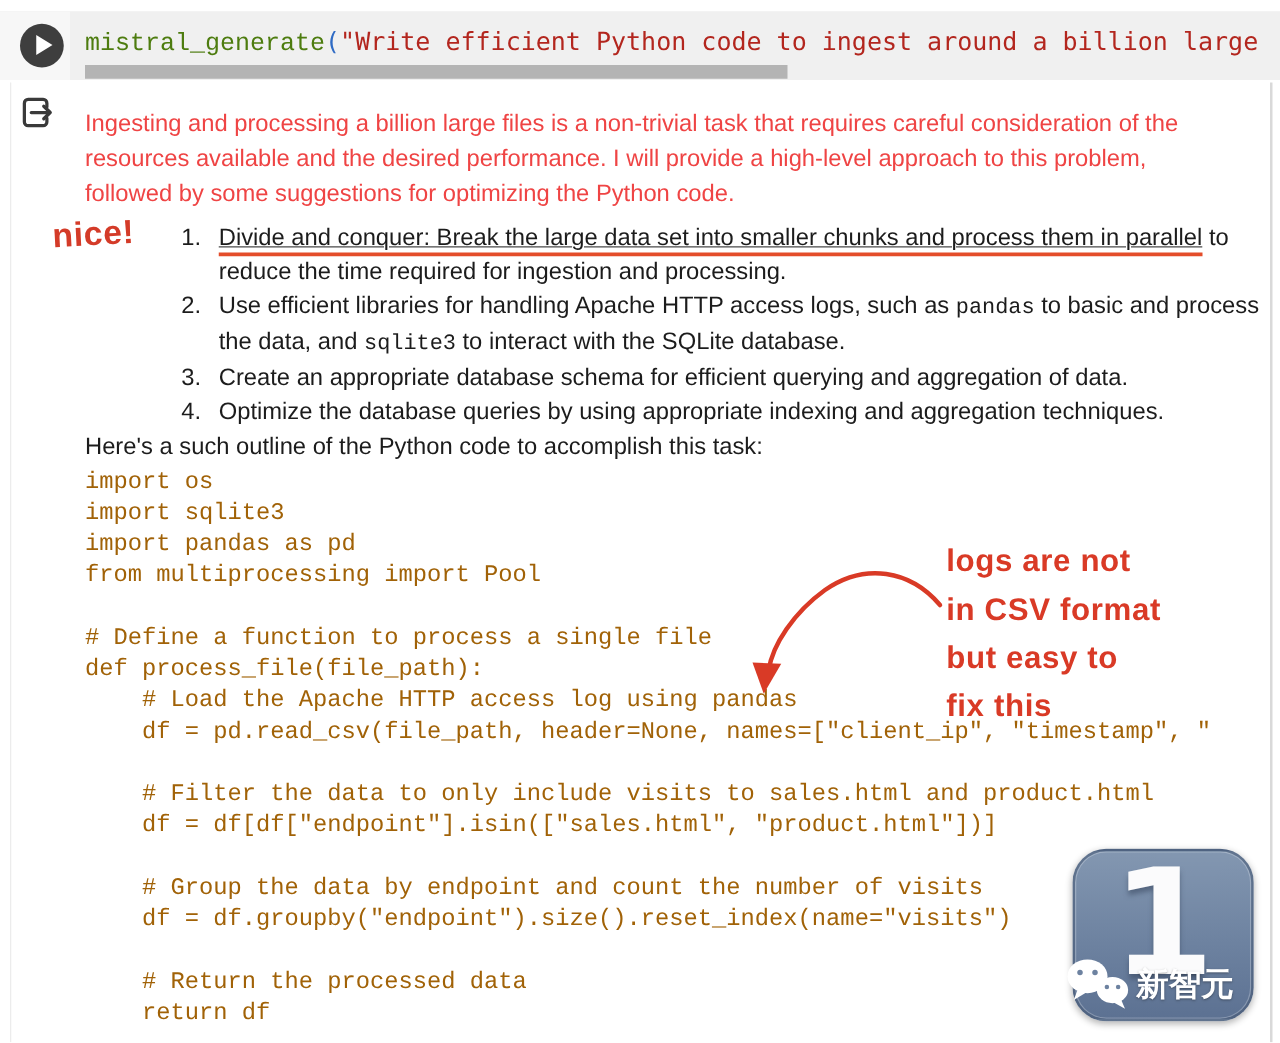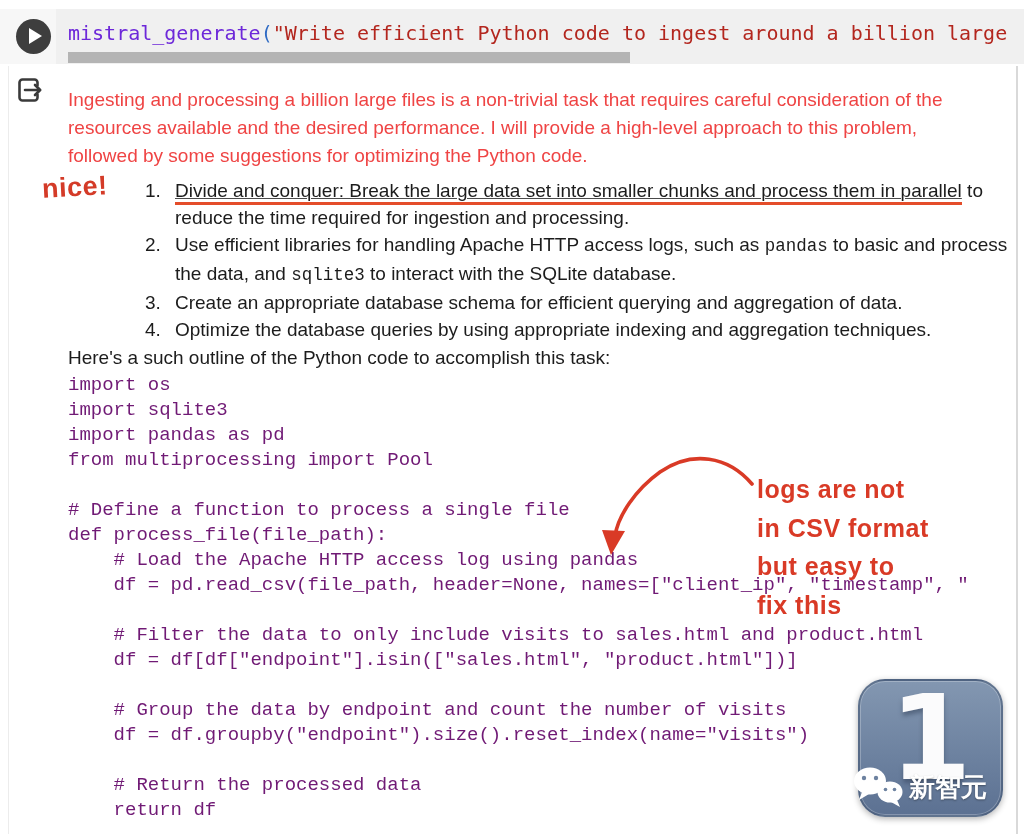--- a/index.html
+++ b/index.html
@@ -12,21 +12,21 @@
   
   .code-cell { position:absolute; left:0; top:9px; width:1024px; height:55px; background:#f0f0f0; overflow:hidden; }
   .cell-gutter { position:absolute; left:0; top:0; width:56px; height:55px; background:#f7f7f7; }
   .run-btn { position:absolute; left:16px; top:10px; width:35px; height:35px; border-radius:50%;
              background:#3e3e3e; cursor:pointer; }
   .run-btn .tri { position:absolute; left:13px; top:9px; width:0; height:0;
                   border-top:8.5px solid transparent; border-bottom:8.5px solid transparent;
                   border-left:13px solid #ffffff; }
   .cell-code { position:absolute; left:68px; top:11px; width:960px; white-space:pre; overflow:hidden;
                font-family:"DejaVu Sans Mono", monospace; font-size:20px; line-height:26px; }
-  .tok-fn { color:#6d28d9; }
+  .tok-fn { color:#4d7c0f;font-family:Liberation Mono, monospace; }
   .tok-paren { color:#2f6bc4; }
   .tok-str { color:#b3261e; }
   .hscrollbar { position:absolute; left:68px; top:43px; width:562px; height:11px; background:#b4b4b4; }
 
   
   .output-icon { position:absolute; left:14px; top:74px; }
 
   
   .left-rail { position:absolute; left:8px; top:66px; width:1px; height:768px; background:#ececec; }
   .right-rail { position:absolute; left:1016px; top:66px; width:2px; height:768px; background:#d9d9d9; }
@@ -37,27 +37,27 @@
 
   .num-list { position:absolute; left:145px; top:177px; width:870px; font-size:19px; line-height:27px; }
   .num-item { display:flex; }
   .num-item .num { width:30px; flex:0 0 30px; }
   .mono-inline { font-family:"Liberation Mono", monospace; font-size:17.5px; }
   .u-red { text-decoration:underline; text-decoration-color:#4a4a4a; text-decoration-thickness:1px;
            border-bottom:3px solid #e44d2a; padding-bottom:1px; }
 
   .out-code { position:absolute; left:68px; top:373px; width:950px; overflow:hidden;
               font-family:"Liberation Mono", monospace; font-size:19px; line-height:25px;
-              color:#701a75; white-space:pre; }
+              color:#a16207; white-space:pre; }
 
   
   .nice { position:absolute; left:42px; top:172px; color:#d43b28; font-size:27px; font-weight:bold;
           transform:rotate(-3deg); letter-spacing:0.5px; }
   .red-note { position:absolute; left:757px; top:430px; color:#d93a26; font-size:25px; font-weight:bold;
-              line-height:38.5px; letter-spacing:0.5px;margin-top:40px; }
+              line-height:38.5px; letter-spacing:0.5px; }
   .arrow-svg { position:absolute; left:588px; top:438px; }
 
   
   .badge { position:absolute; left:858px; top:679px; width:145px; height:138px; border-radius:27px;
            background:linear-gradient(180deg,#8397b1 0%, #6d82a0 55%, #5c7192 100%);
            box-shadow:0 2px 6px rgba(0,0,0,.30), inset 0 0 0 1px rgba(255,255,255,.25);
            border:2px solid rgba(70,88,115,.55); }
   .badge .big-num { position:absolute; left:0; top:-12px; width:100%; text-align:center;
            font-size:118px; font-weight:800; color:#fbfbfc; font-family:"DejaVu Sans", sans-serif;
            text-shadow:0 4px 4px rgba(55,70,92,.55); }

